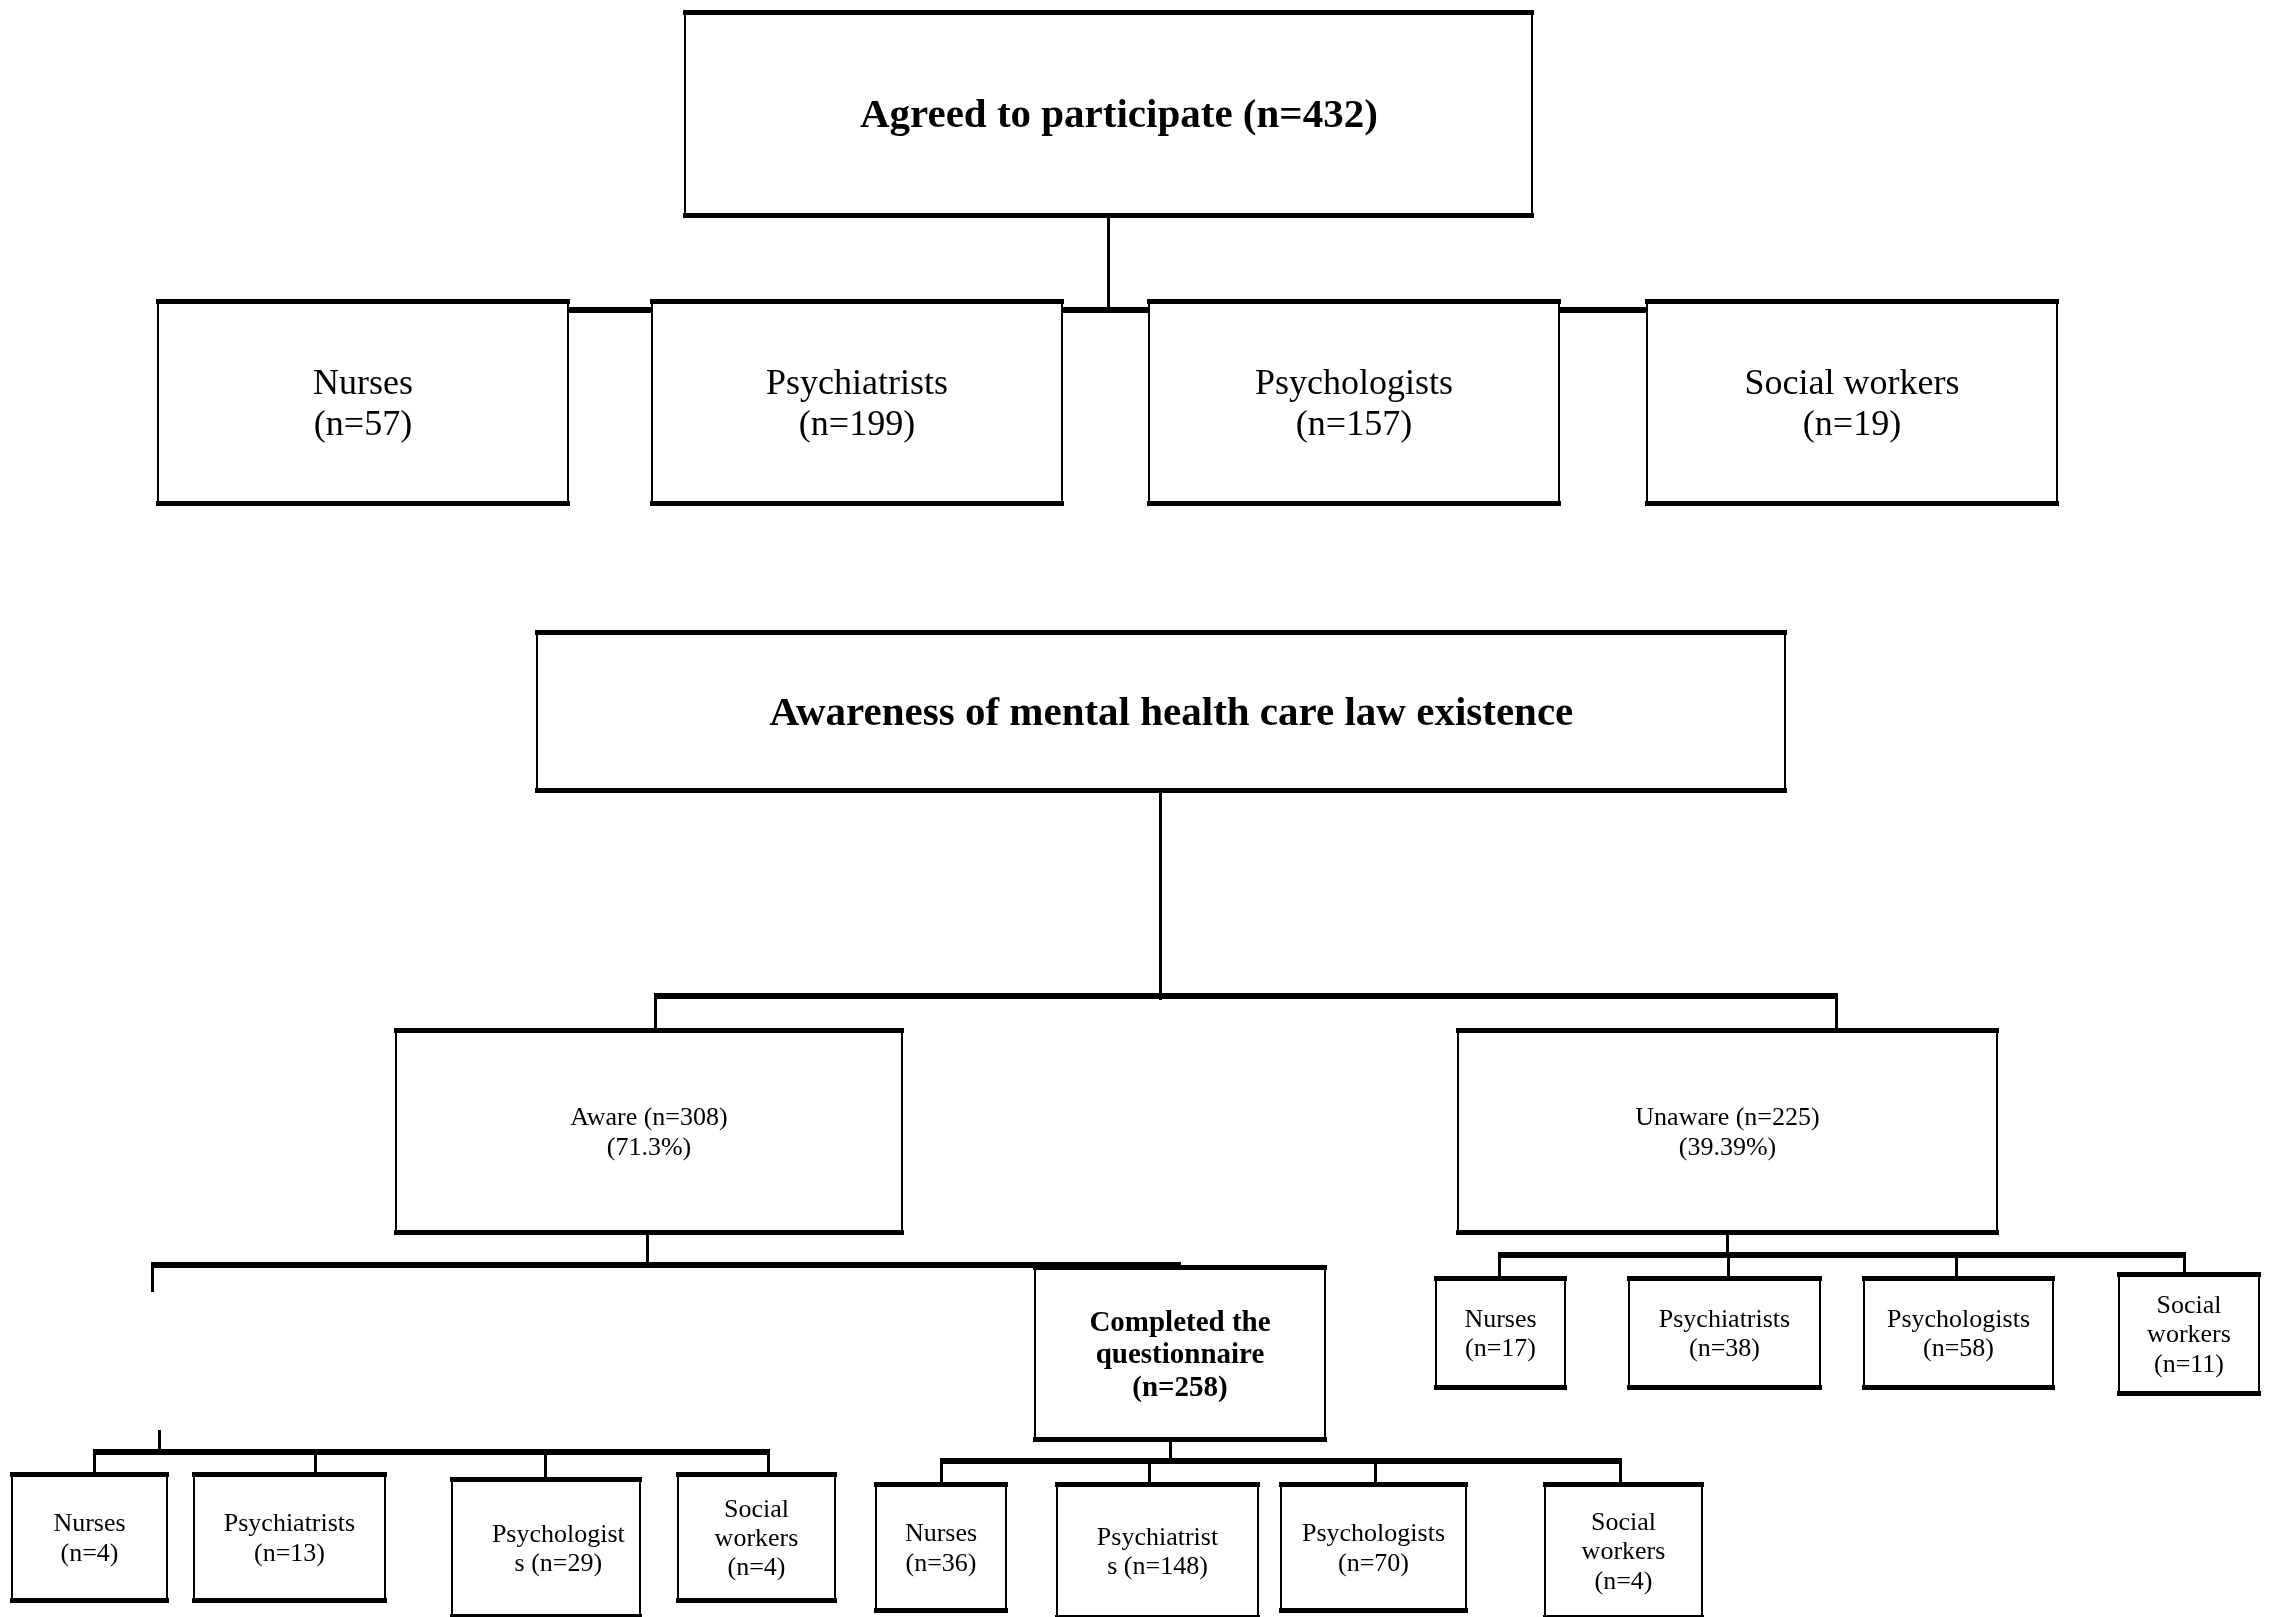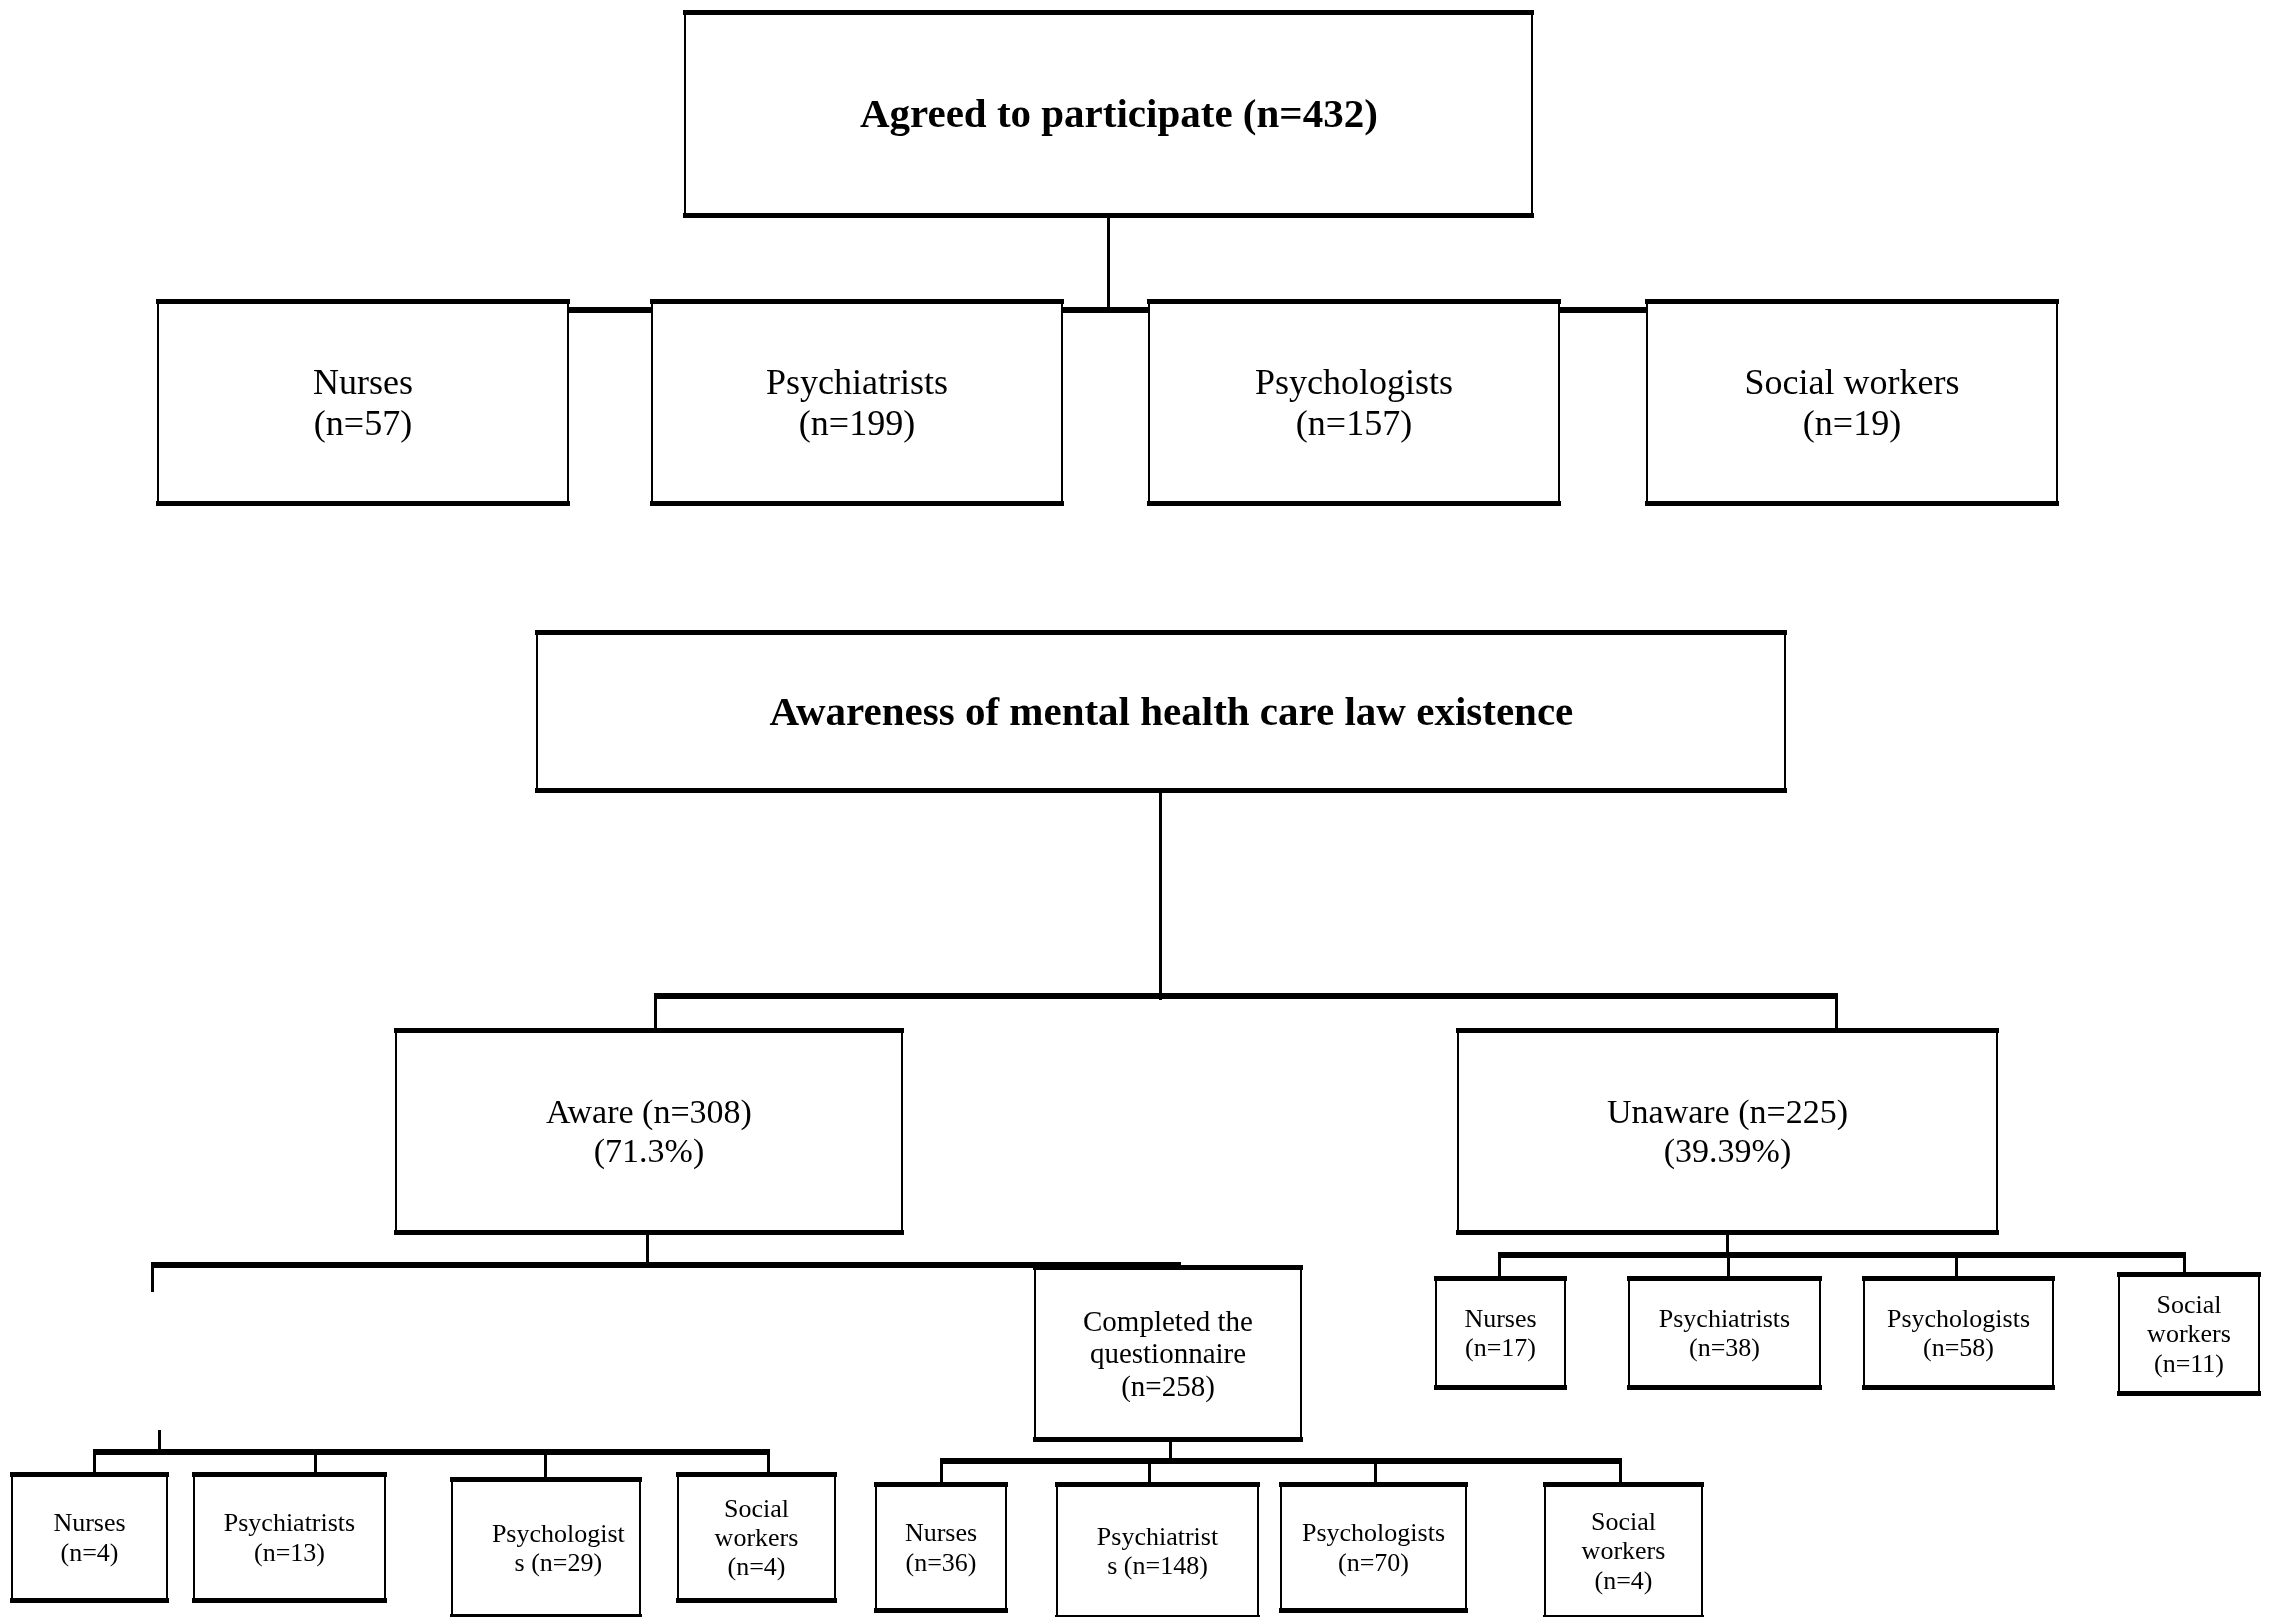--- a/index.html
+++ b/index.html
@@ -42,21 +42,21 @@
   }
   .node::before { top: -3.8px; }
   .node::after  { bottom: -3.8px; }
 
   .node .txt { display: block; width: 100%; }
 
   .bold { font-weight: 700; }
 
   .fs-root   { font-size: 41px; padding-left: 24px; }
   .fs-prof   { font-size: 36px; }
-  .fs-aware  { font-size: 34px; }
+  .fs-aware  { font-size: 26px; }
   .fs-mid    { font-size: 29px; }
   .fs-small  { font-size: 26px; }
 
   
   .v-line {
     position: absolute;
     width: 3.3px;
     background: #000000;
     z-index: 1;
   }
@@ -176,21 +176,21 @@
   </div>
 
   <div class="node fs-small" style="left:677px; top:1474px; width:159px; height:127px;">
     <span class="txt">
       <span>Social</span><br>
       <span>workers</span><br>
       <span>(n=4)</span>
     </span>
   </div>
 
-  <div class="node fs-mid" style="left:1034px; top:1267px; width:268px; height:173px;">
+  <div class="node fs-mid" style="left:1034px; top:1267px; width:292px; height:173px;font-weight:bold;">
     <span class="txt">
       <span>Completed the</span><br>
       <span>questionnaire</span><br>
       <span>(n=258)</span>
     </span>
   </div>
 
   <div class="v-line" style="left:1169px; top:1440px; height:23px;"></div>
   <div class="h-line" style="left:940px; top:1458px; width:682px;"></div>
   <div class="v-line" style="left:940px; top:1458px; height:29px;"></div>

